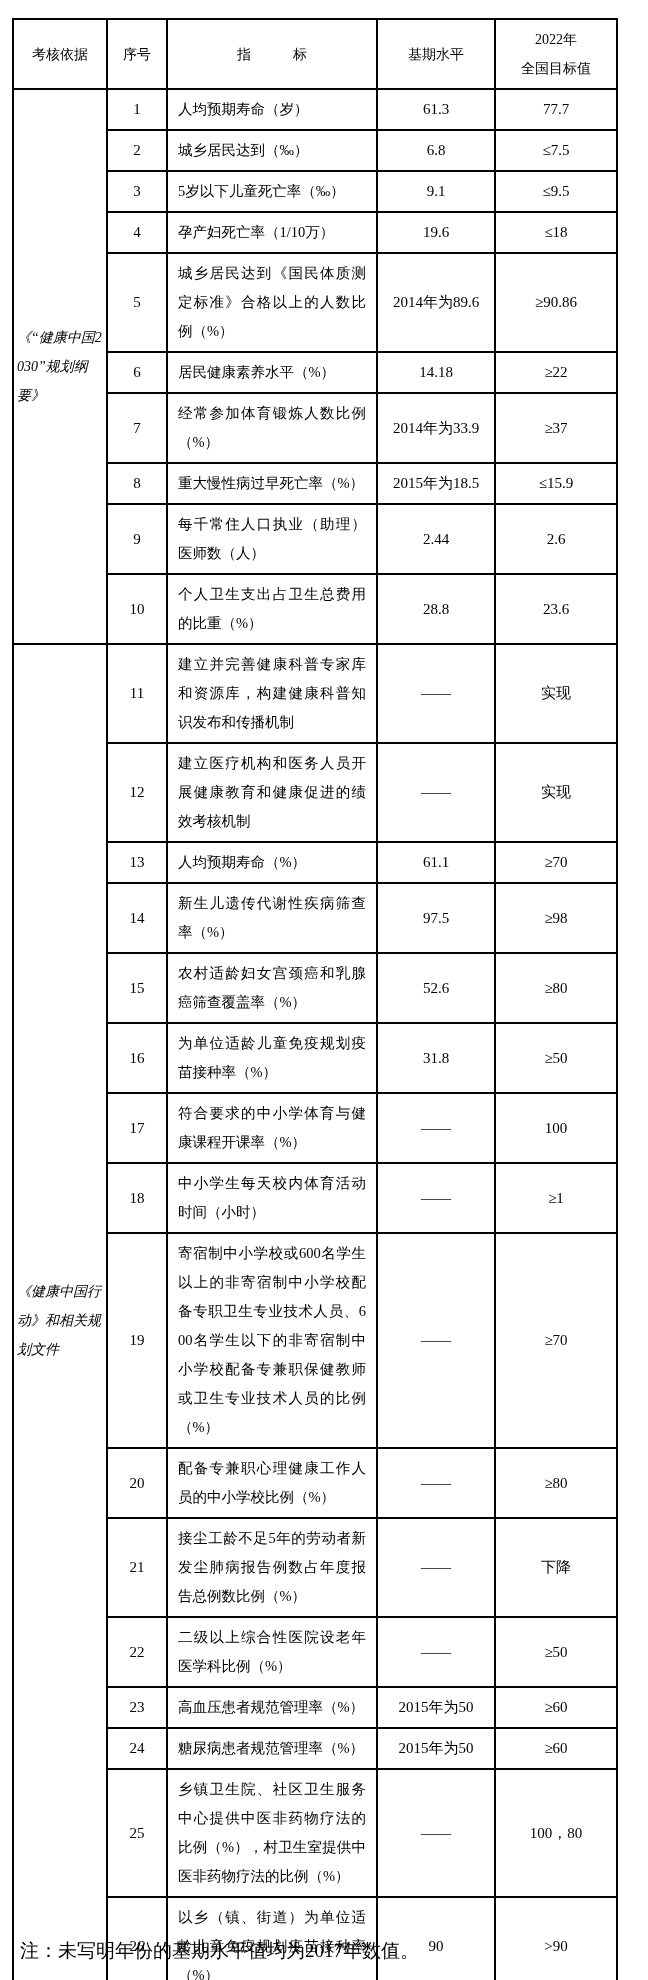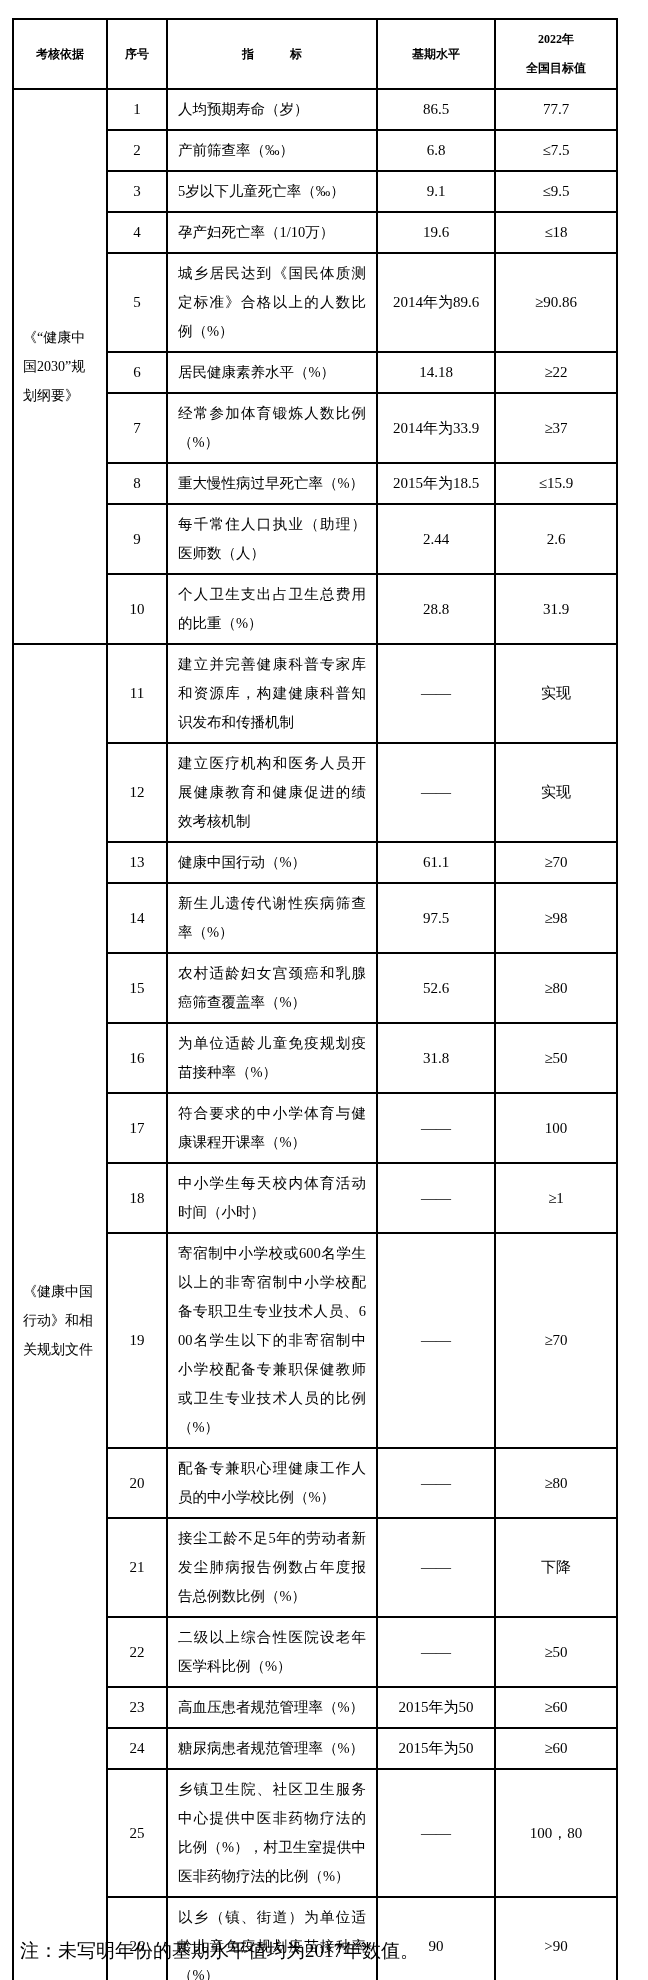--- a/index.html
+++ b/index.html
@@ -16,31 +16,32 @@
     table-layout:fixed;
     width:604px;
     background:#fff;
   }
   .indicators th, .indicators td {
     border:2px solid #000;
     vertical-align:middle;
     line-height:29px;
   }
   .indicators th {
-    font-weight:bold;
-    font-size:12px;
+    font-weight:normal;
+    font-size:14px;
     text-align:center;
     padding:5px 2px;
   }
   .th-target { white-space:pre-line; }
   .basis-cell {
     font-size:14px;
-    padding:5px 9px;
+    padding:5px 3px;
     text-align:left;
     word-break:break-all;
+    font-style:italic;
   }
   .num-cell, .base-cell, .target-cell {
     font-size:15px;
     text-align:center;
     padding:5px 2px;
   }
   .ind-cell {
     font-size:14.5px;
     text-align:justify;
     text-justify:inter-character;
@@ -75,26 +76,26 @@
         <th>基期水平</th>
         <th class="th-target">2022年
 全国目标值</th>
       </tr>
     </thead>
     <tbody>
         <tr>
           <td rowspan="10" class="basis-cell">《“健康中国2030”规划纲要》</td>
           <td class="num-cell">1</td>
           <td class="ind-cell">人均预期寿命（岁）</td>
-          <td class="base-cell">86.5</td>
+          <td class="base-cell">61.3</td>
           <td class="target-cell">77.7</td>
         </tr>
         <tr>
           <td class="num-cell">2</td>
-          <td class="ind-cell">产前筛查率（‰）</td>
+          <td class="ind-cell">城乡居民达到（‰）</td>
           <td class="base-cell">6.8</td>
           <td class="target-cell">≤7.5</td>
         </tr>
         <tr>
           <td class="num-cell">3</td>
           <td class="ind-cell">5岁以下儿童死亡率（‰）</td>
           <td class="base-cell">9.1</td>
           <td class="target-cell">≤9.5</td>
         </tr>
         <tr>
@@ -130,38 +131,38 @@
         <tr>
           <td class="num-cell">9</td>
           <td class="ind-cell">每千常住人口执业（助理）医师数（人）</td>
           <td class="base-cell">2.44</td>
           <td class="target-cell">2.6</td>
         </tr>
         <tr>
           <td class="num-cell">10</td>
           <td class="ind-cell">个人卫生支出占卫生总费用的比重（%）</td>
           <td class="base-cell">28.8</td>
-          <td class="target-cell">31.9</td>
+          <td class="target-cell">23.6</td>
         </tr>
         <tr>
           <td rowspan="16" class="basis-cell">《健康中国行动》和相关规划文件</td>
           <td class="num-cell">11</td>
           <td class="ind-cell">建立并完善健康科普专家库和资源库，构建健康科普知识发布和传播机制</td>
           <td class="base-cell">——</td>
           <td class="target-cell">实现</td>
         </tr>
         <tr>
           <td class="num-cell">12</td>
           <td class="ind-cell">建立医疗机构和医务人员开展健康教育和健康促进的绩效考核机制</td>
           <td class="base-cell">——</td>
           <td class="target-cell">实现</td>
         </tr>
         <tr>
           <td class="num-cell">13</td>
-          <td class="ind-cell">健康中国行动（%）</td>
+          <td class="ind-cell">人均预期寿命（%）</td>
           <td class="base-cell">61.1</td>
           <td class="target-cell">≥70</td>
         </tr>
         <tr>
           <td class="num-cell">14</td>
           <td class="ind-cell">新生儿遗传代谢性疾病筛查率（%）</td>
           <td class="base-cell">97.5</td>
           <td class="target-cell">≥98</td>
         </tr>
         <tr>

